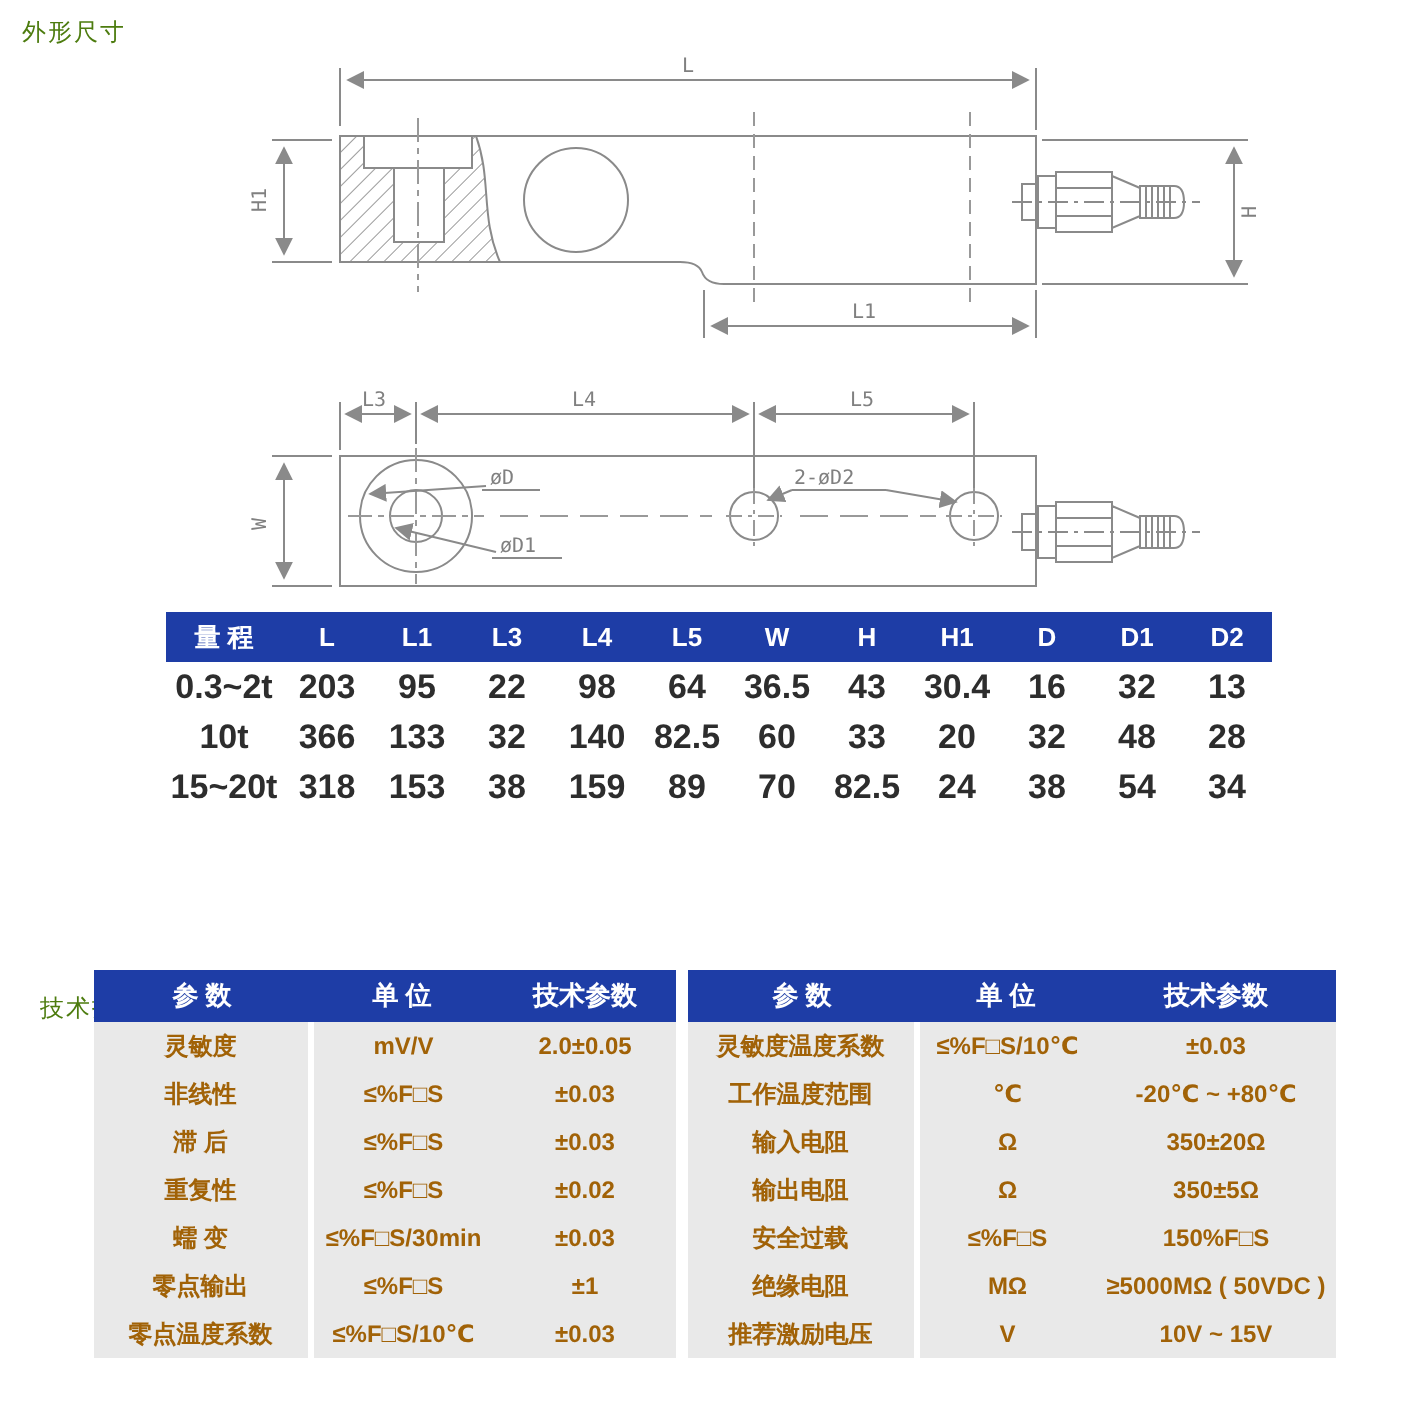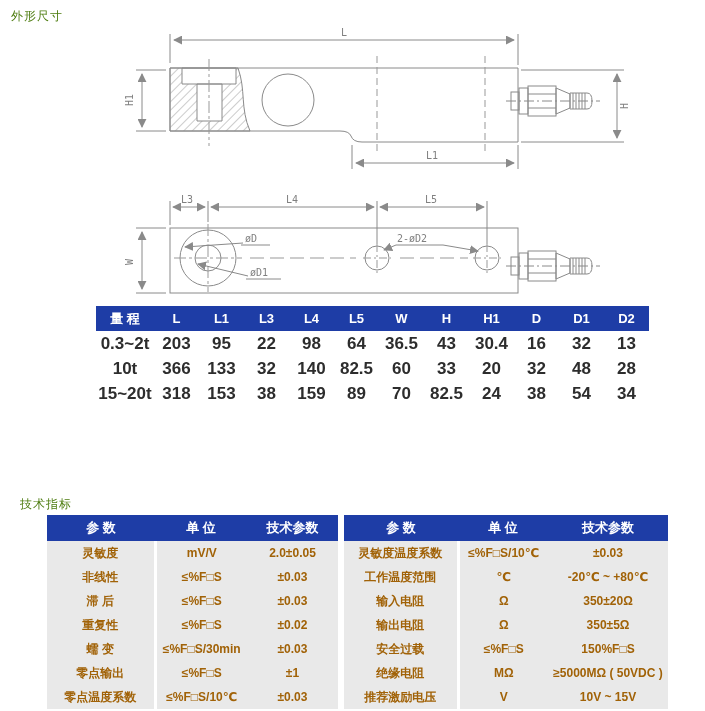--- a/index.html
+++ b/index.html
@@ -8,29 +8,29 @@
     font-family:"Liberation Sans","DejaVu Sans",sans-serif;
     overflow:hidden;
   }
   .section-label { position:absolute; font-size:12px; color:#4d7c0f; letter-spacing:1px; }
   #label-outline { left:11px; top:8px; }
   #label-spec    { left:20px; top:496px;text-align:right; }
 
   #drawing { position:absolute; left:0; top:0; }
 
   
-  #dimtable { position:absolute; left:96px; top:306px; width:553px;
+  #dimtable { position:absolute; left:83px; top:306px; width:553px;
               border-collapse:collapse; table-layout:fixed; }
   #dimtable th { background:#1e3da6; color:#ffffff; font-size:13px; font-weight:700;
                  height:25px; padding:0; text-align:center; }
   #dimtable td { text-align:center; font-size:17px; font-weight:700; color:#2d2d2d;
                  height:25px; padding:0; background:#ffffff; }
 
   
-  .spec { position:absolute; top:515px; border-collapse:collapse; table-layout:fixed; }
+  .spec { position:absolute; top:485px; border-collapse:collapse; table-layout:fixed; }
   #specL { left:47px;  width:291px; }
   #specR { left:344px; width:324px; }
   .spec th { background:#1e3da6; color:#ffffff; font-size:13px; font-weight:700;
              height:26px; padding:0; text-align:center; }
   .spec td { background:#e9e9e9; text-align:center; font-size:12px; font-weight:700;
              color:#a16207; height:24px; padding:0; }
   .spec td.p { border-right:3px solid #ffffff; }
 </style>
 </head>
 <body>

